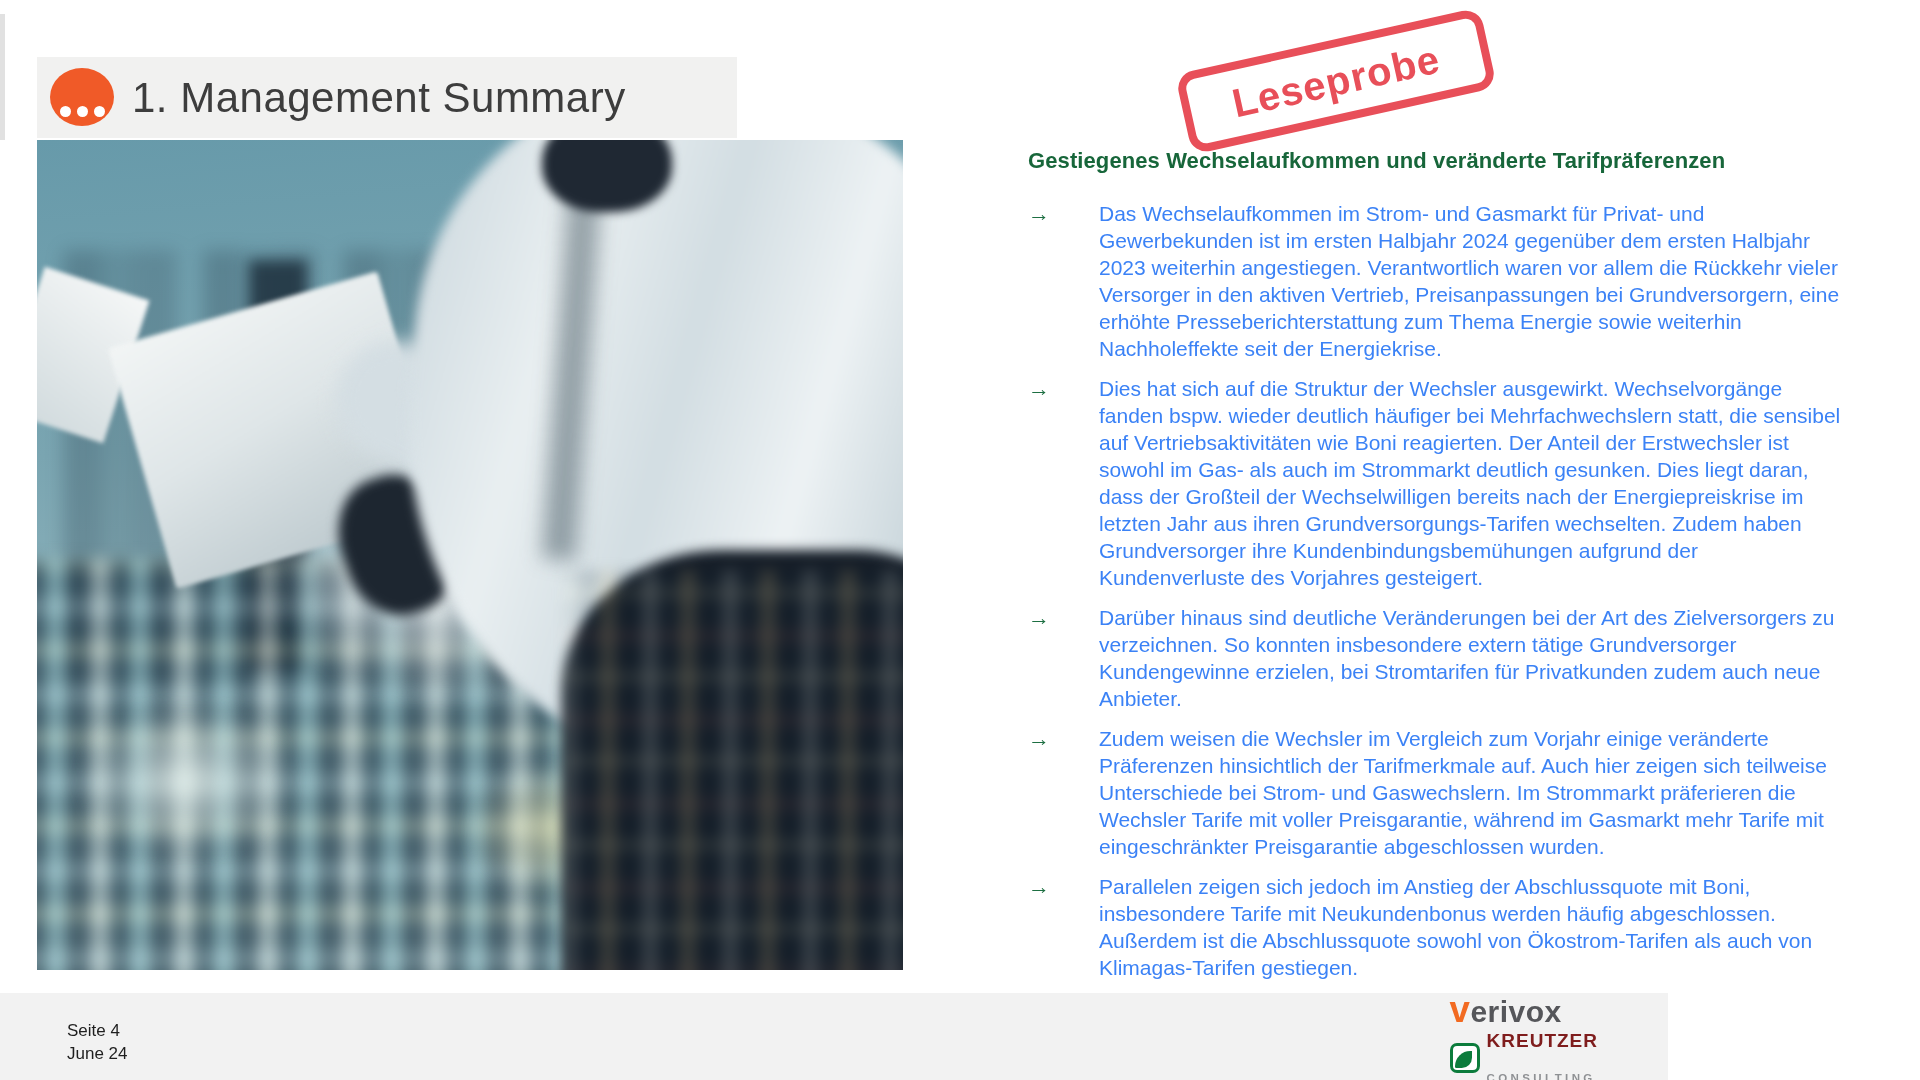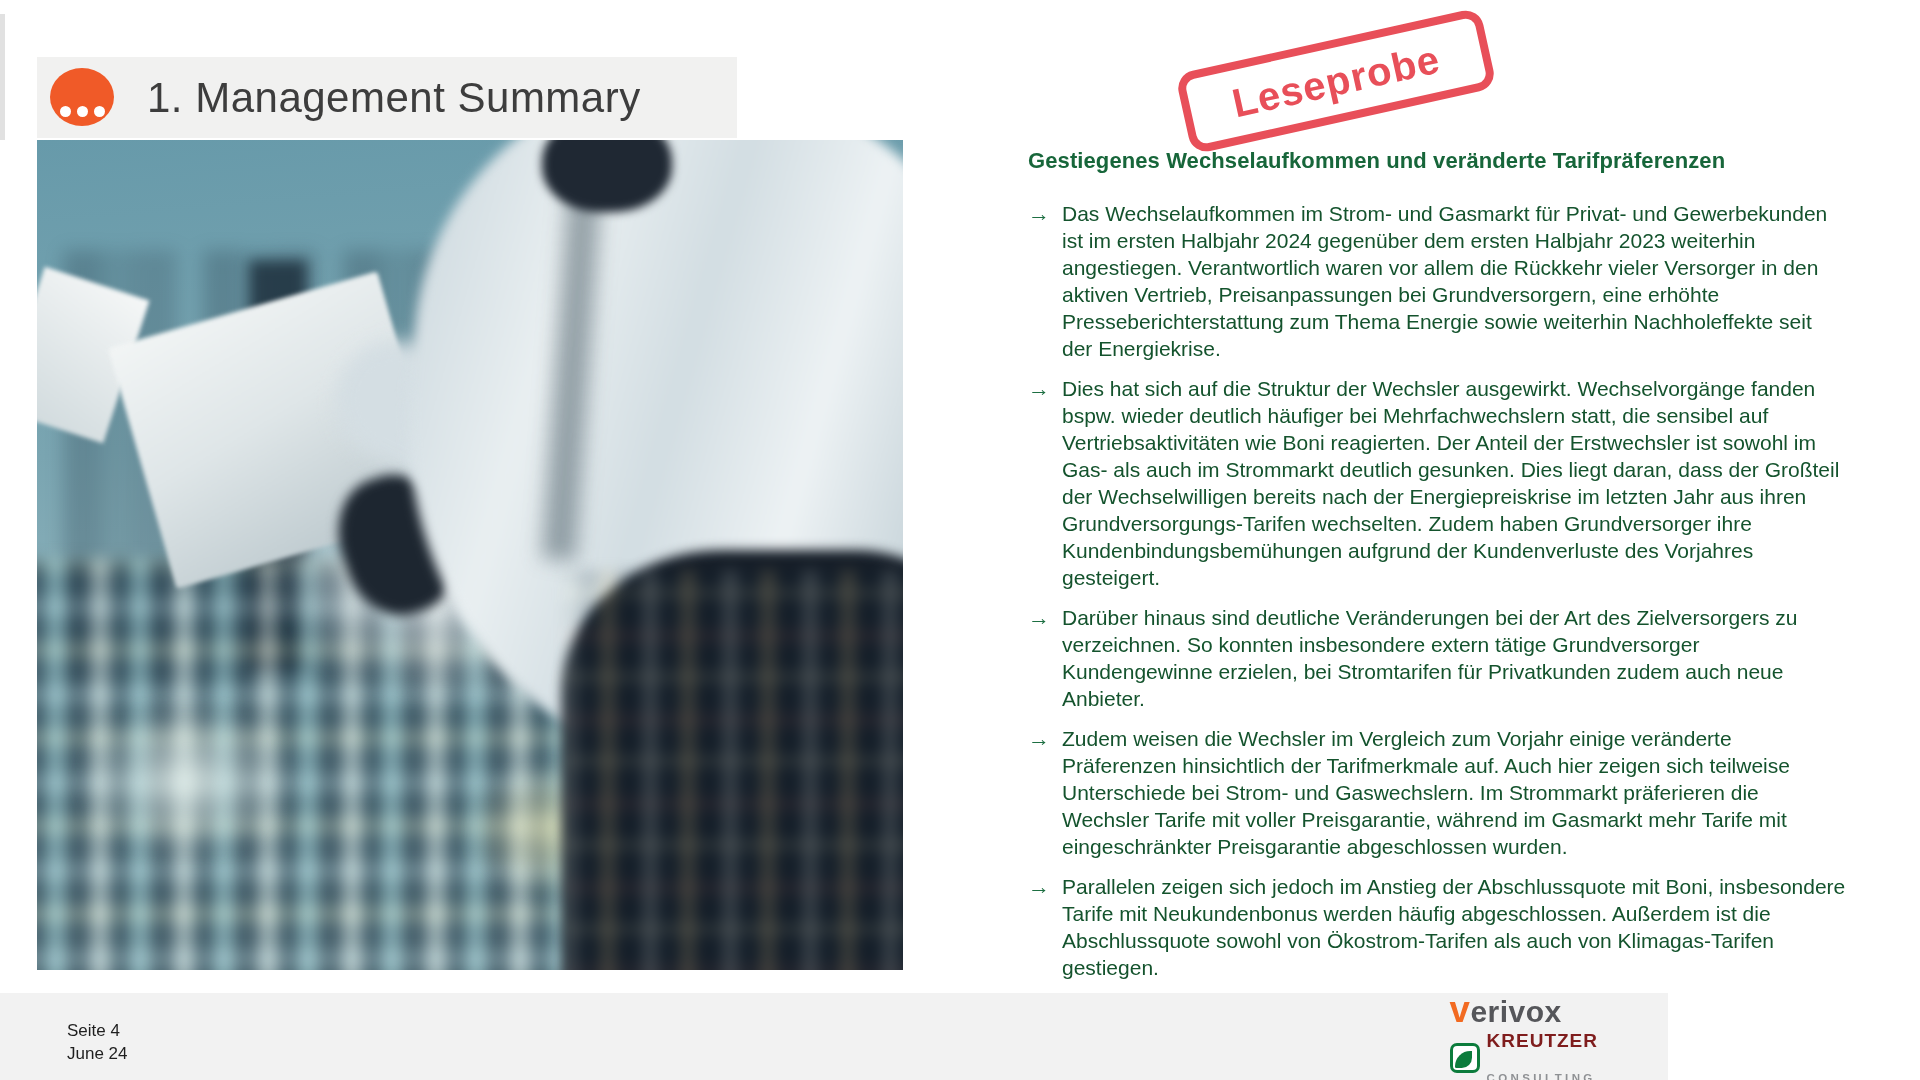--- a/index.html
+++ b/index.html
@@ -13,21 +13,21 @@
 
   
   .edge-sliver {
     position: absolute; left: 0; top: 14px; width: 5px; height: 126px;
     background: #c9c9c9; opacity: .55;
   }
 
   
   .title-bar {
     position: absolute; left: 37px; top: 57px; width: 700px; height: 81px;
-    background: #f1f1f0; display: flex; align-items: center; padding-left: 15px;
+    background: #f1f1f0; display: flex; align-items: center;
   }
   .dots-badge {
     position: absolute; left: 13px; top: 11px; width: 64px; height: 58px;
     background: #f05a28; border-radius: 50%;
   }
   .dots-badge .dots {
     position: absolute; left: 0; right: 0; bottom: 9px;
     display: flex; justify-content: center; gap: 6px;
   }
   .dots-badge .dots i {
@@ -117,21 +117,21 @@
   .content { position: absolute; left: 1028px; top: 148px; width: 818px; }
   .section-heading {
     color: #17663a; font-size: 22px; font-weight: bold; margin-bottom: 26px;
     letter-spacing: .1px;
   }
   .bullet { display: flex; gap: 10px; margin-bottom: 13px; }
   .bullet .arrow {
     color: #1d6f42; font-size: 22px; line-height: 27px; font-weight: 600;
     flex: 0 0 auto; width: 24px;
   }
-  .bullet .btext { font-size: 21px; line-height: 27px; color: #14532d; }
+  .bullet .btext { font-size: 21px; line-height: 27px; color: #3b82f6; margin-left: 37px; }
 
   
   .footer {
     position: absolute; left: 0; top: 993px; width: 1668px; height: 87px;
     background: #f2f2f2;
   }
   .footer-meta { position: absolute; left: 67px; top: 26px; font-size: 17px; color: #1f1f1f; line-height: 23px; }
   .logos { position: absolute; right: 70px; top: 0; text-align: left; }
   .verivox-text {
     display: block; font-size: 30px; font-weight: bold; color: #55565a;

